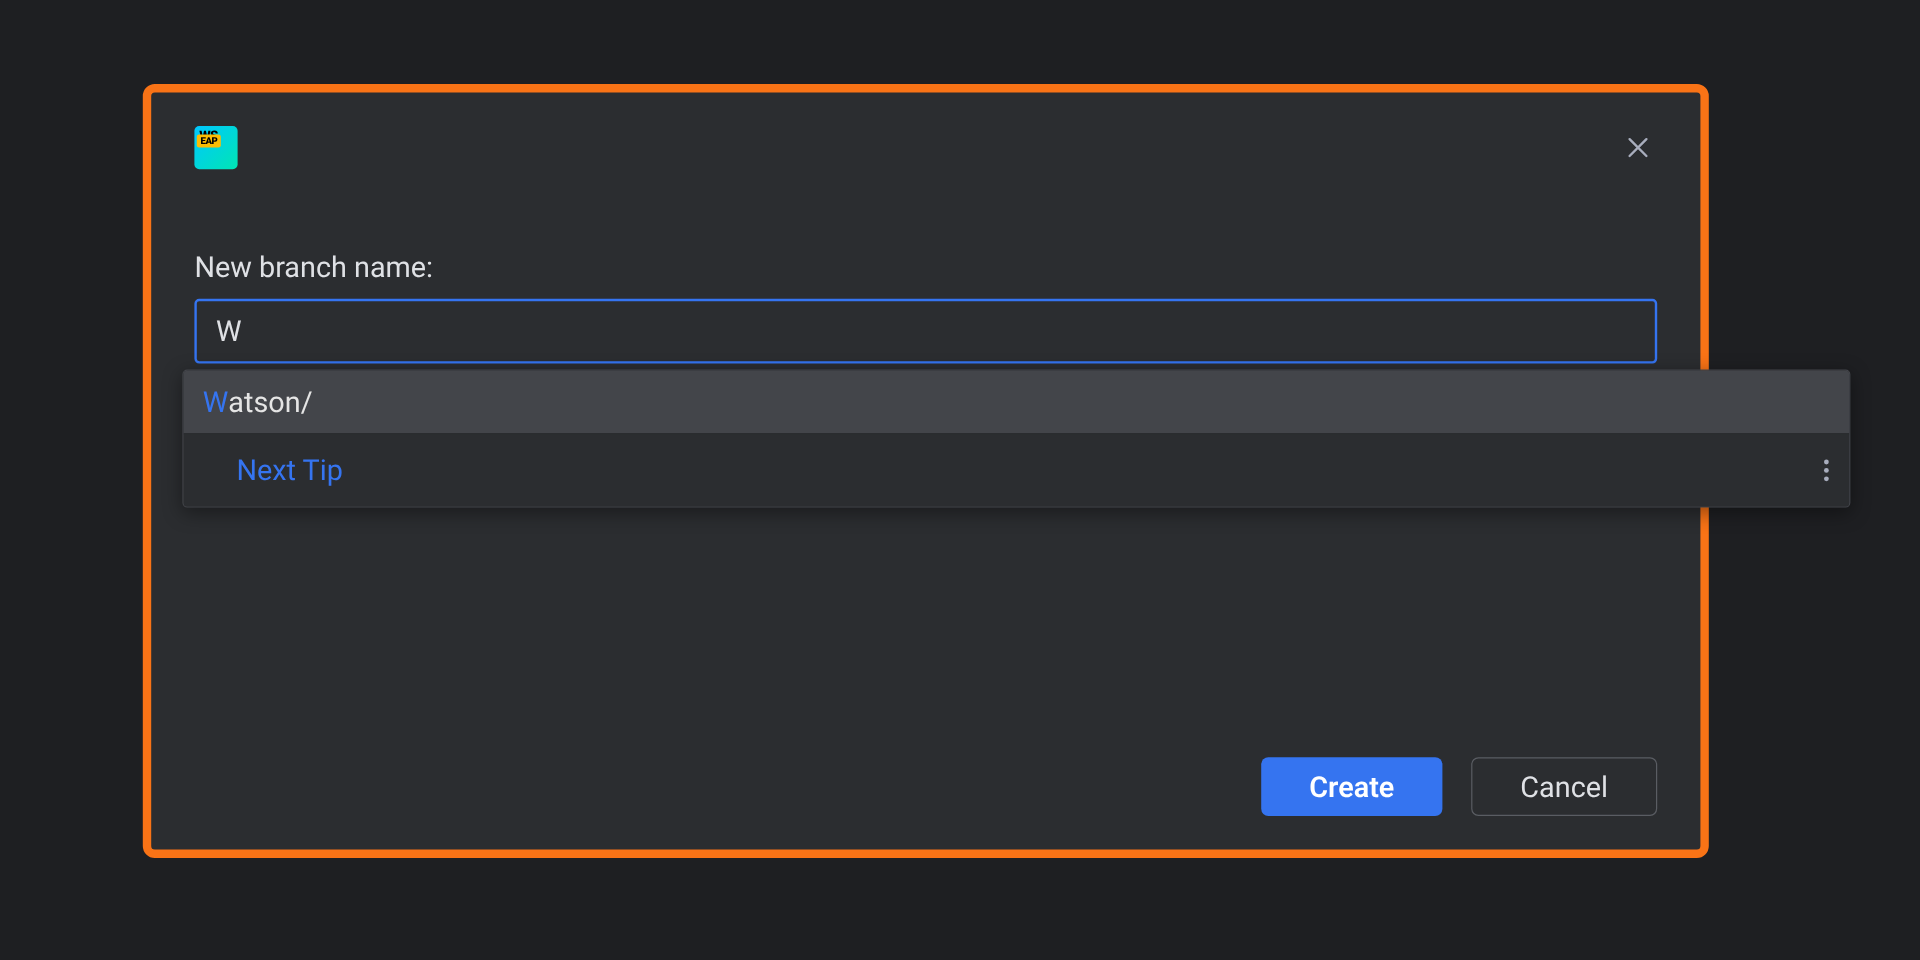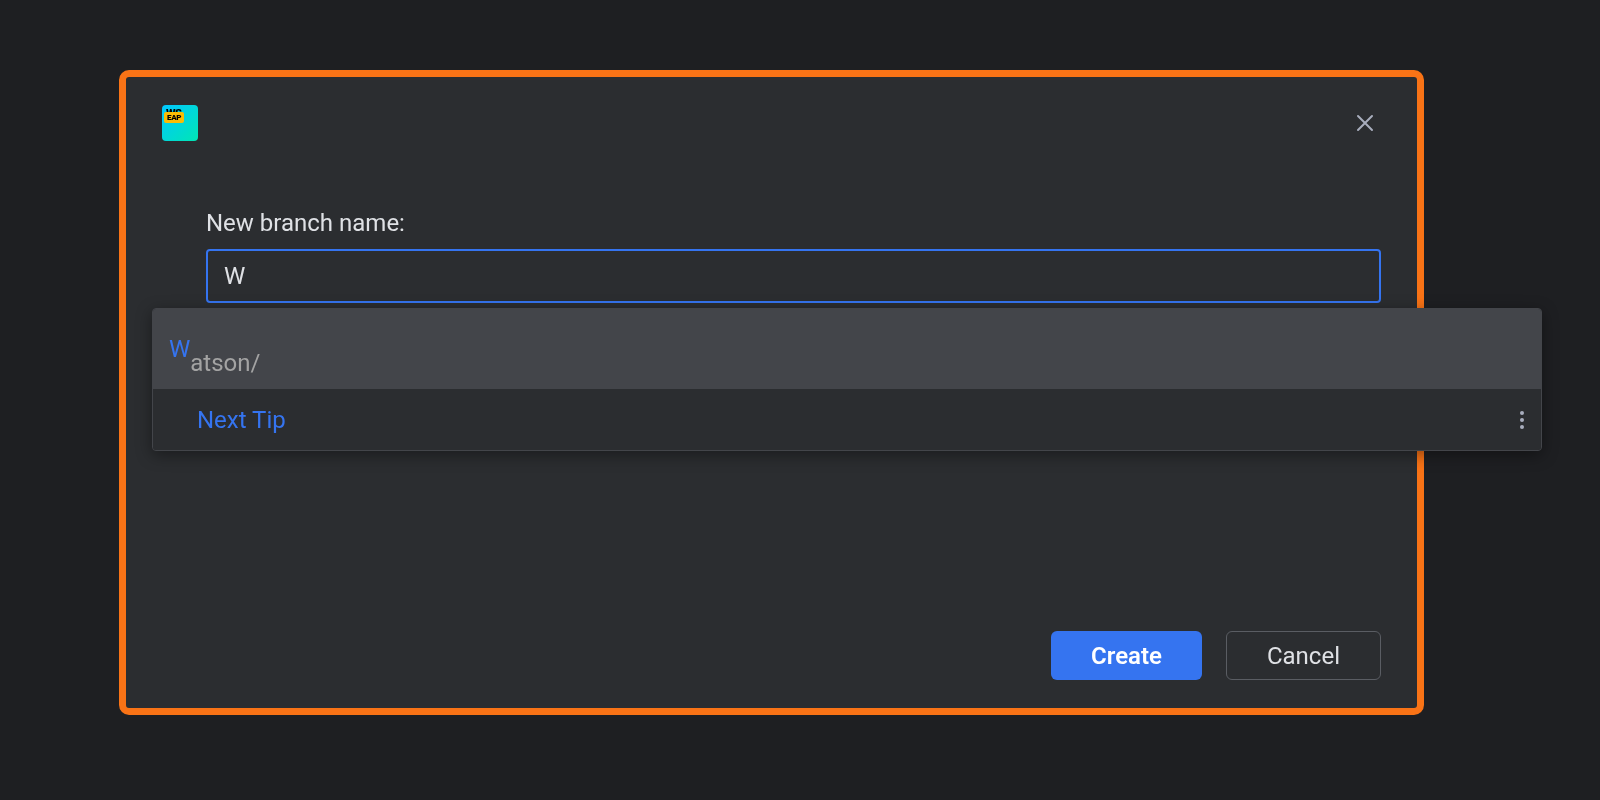--- a/index.html
+++ b/index.html
@@ -78,21 +78,20 @@
       justify-content: center;
       cursor: pointer;
       color: #a8adbd;
     }
     .close-btn svg {
       width: 24px;
       height: 24px;
     }
     .dialog-body {
       padding: 48px 36px 0 36px;
-      margin-left: 44px;
     }
     .field-label {
       font-size: 24px;
       color: #dfe1e5;
       margin-bottom: 12px;
     }
     .text-input {
       width: 100%;
       height: 54px;
       background: #2b2d30;
@@ -122,22 +121,21 @@
       display: flex;
       align-items: center;
     }
     .suggestion-item.selected {
       background: #43454a;
     }
     .suggestion-match {
       color: #3574f0;
     }
     .suggestion-rest {
-      color: #a3a3a3;
-      margin-top: 28px;
+      color: #e5e5e5;
     }
     .tip-row {
       padding: 16px 16px;
       font-size: 24px;
       display: flex;
       align-items: center;
       color: #3574f0;
       background: #2b2d30;
       border-top: 1px solid #2b2d30;
     }

